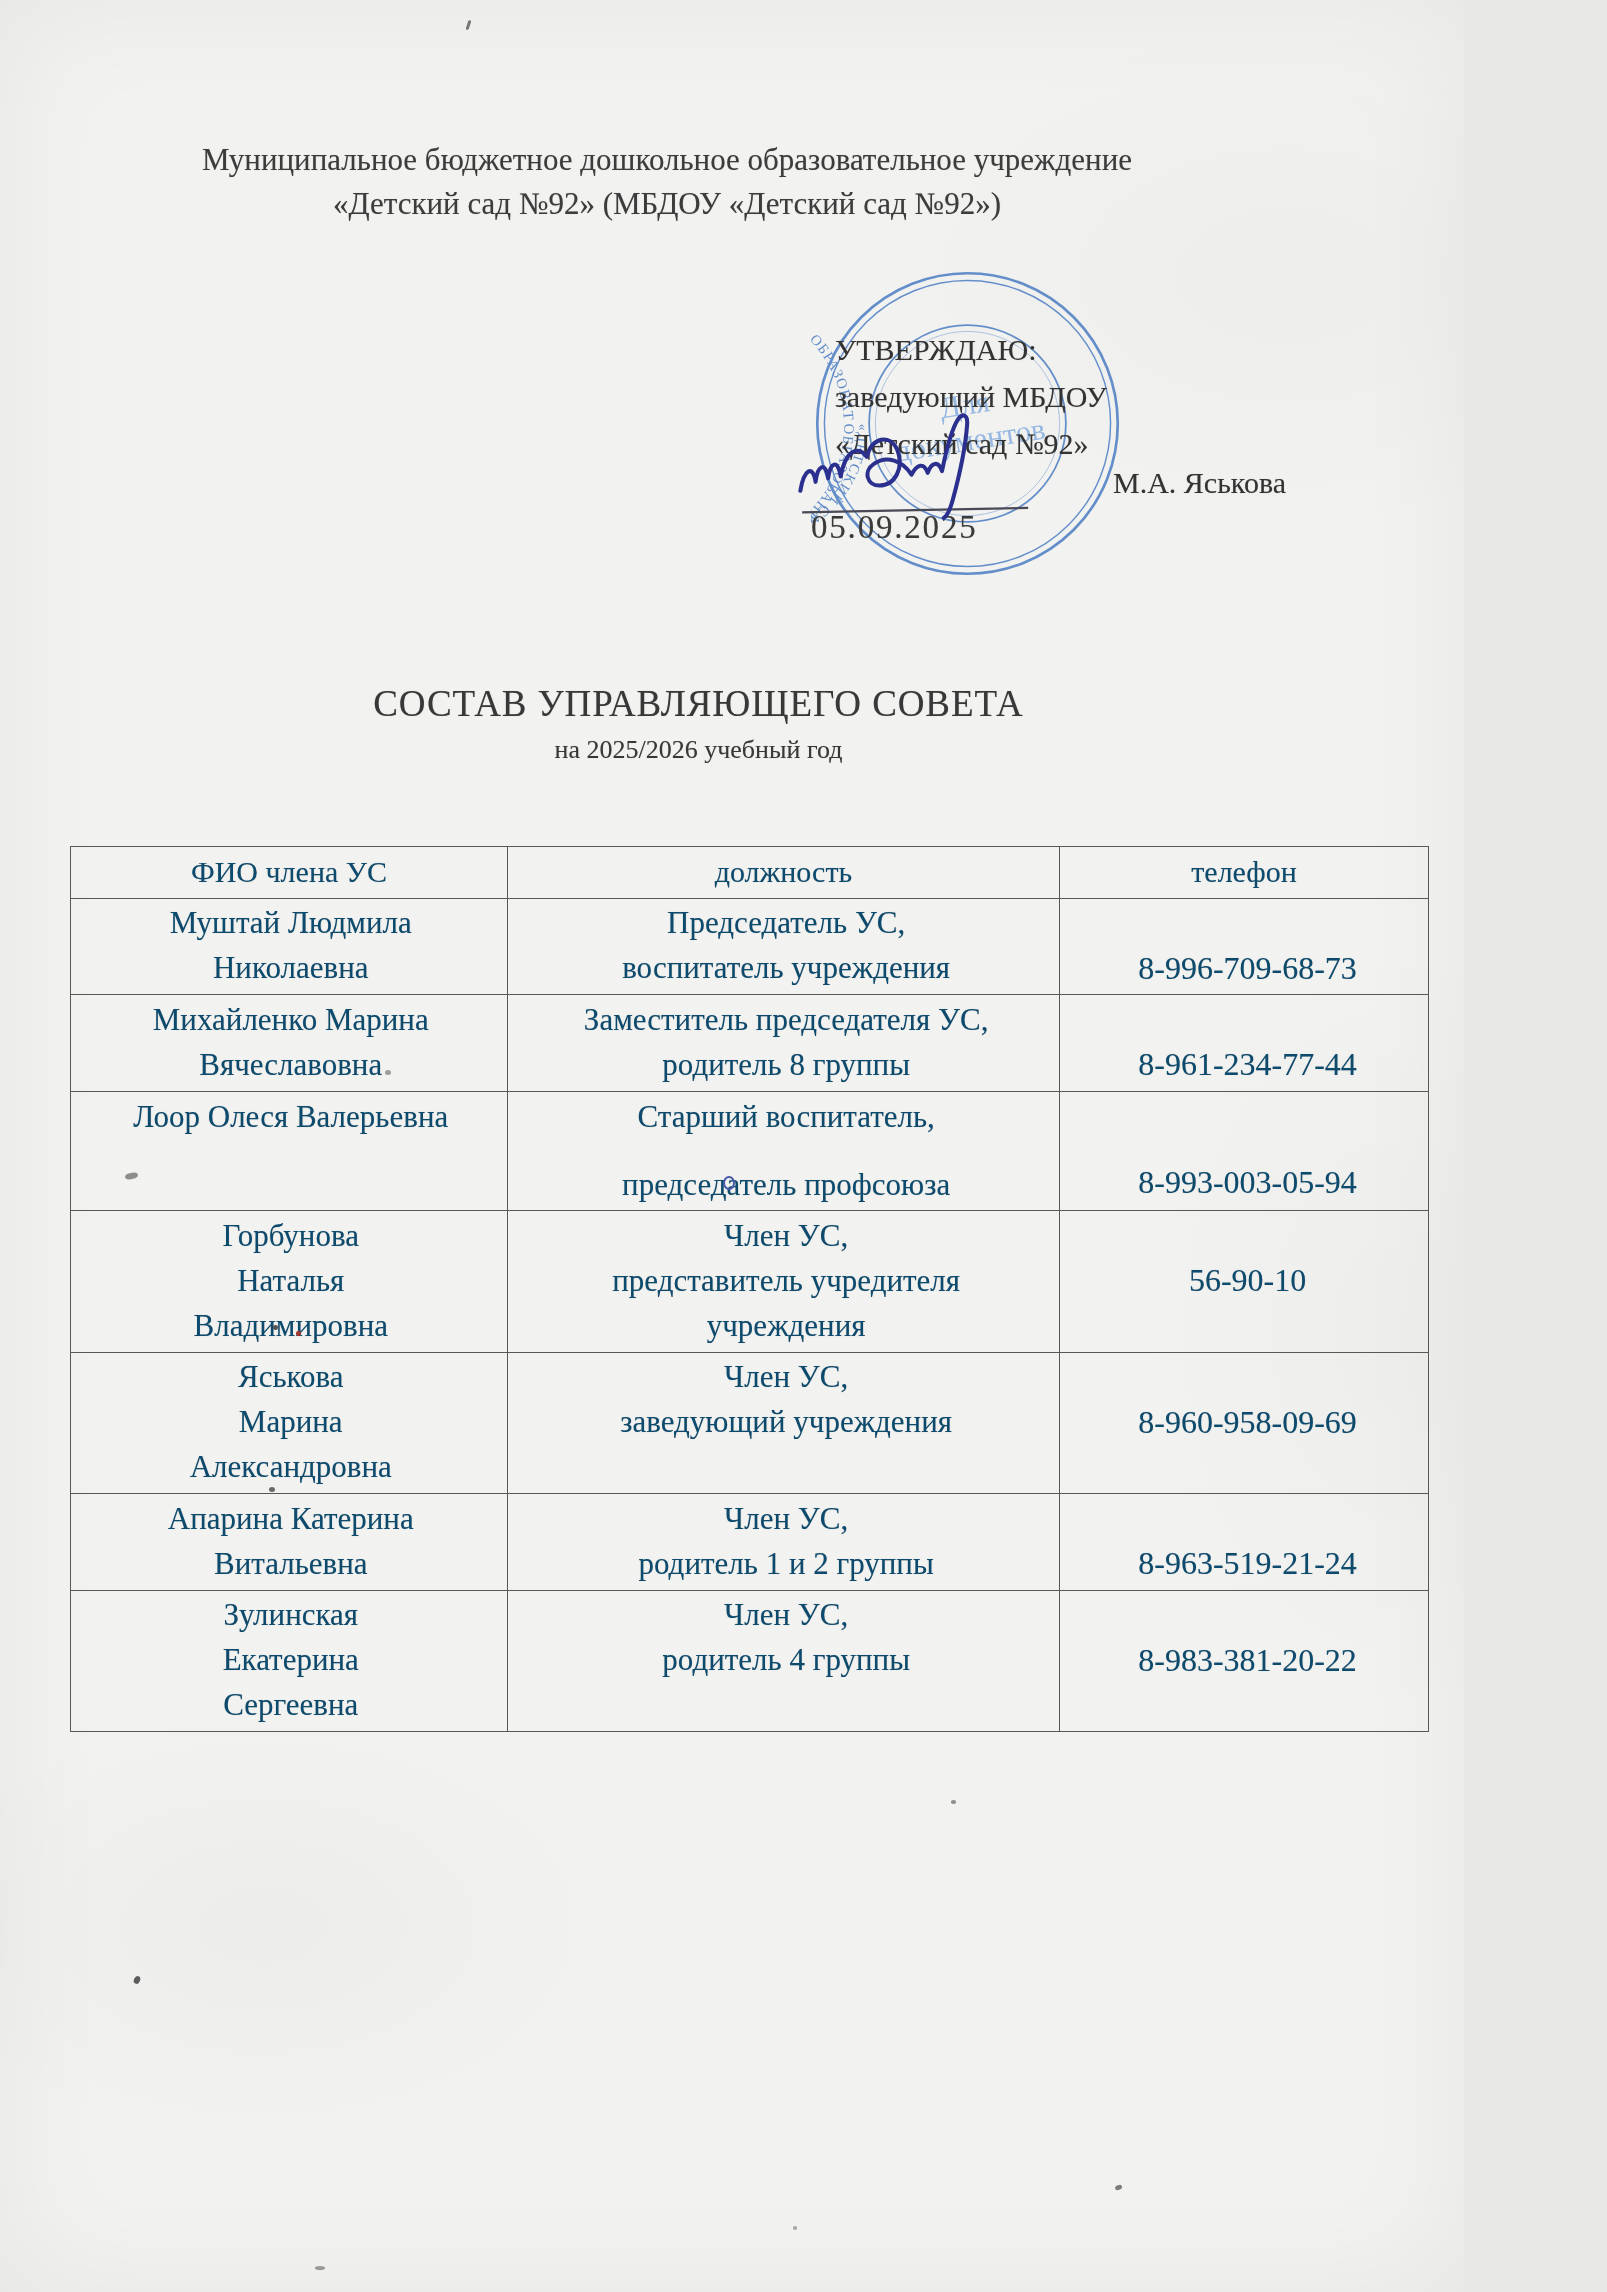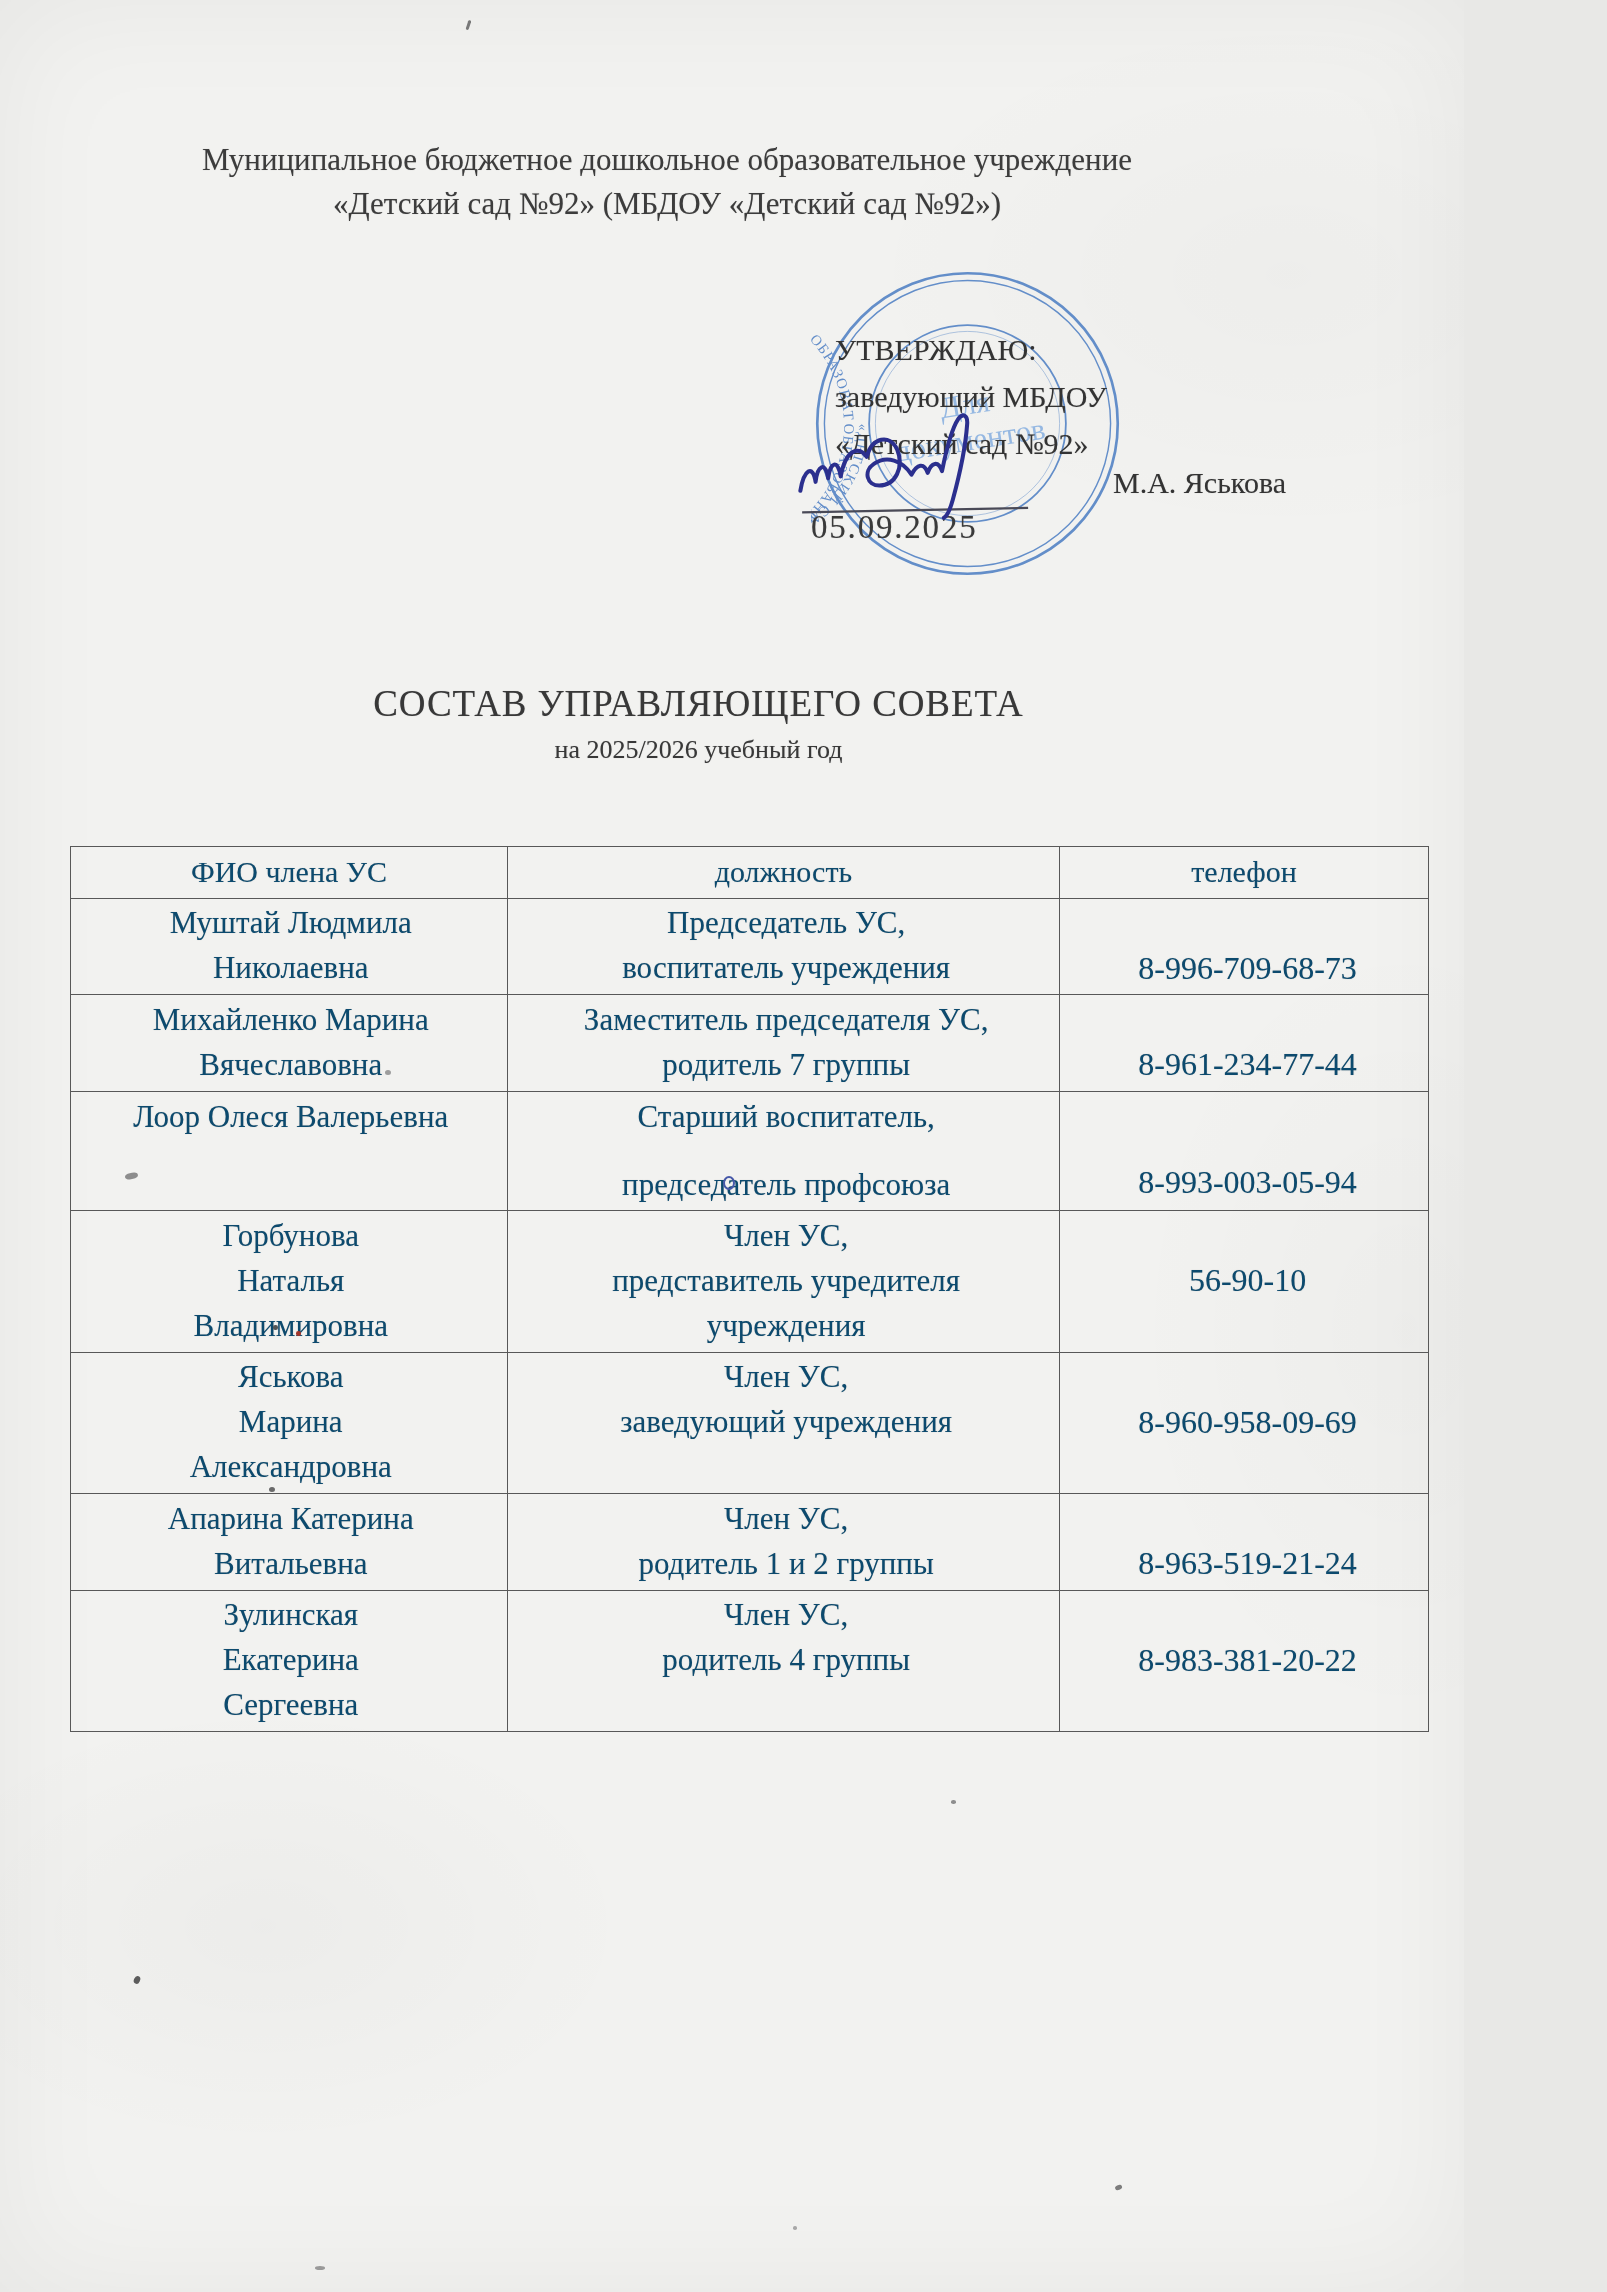--- a/index.html
+++ b/index.html
@@ -164,21 +164,21 @@
             <div>8-996-709-68-73</div>
           </td>
         </tr>
         <tr>
           <td class="cell-name">
             <div>Михайленко Марина</div>
             <div>Вячеславовна</div>
           </td>
           <td class="cell-pos">
             <div>Заместитель председателя УС,</div>
-            <div>родитель 7 группы</div>
+            <div>родитель 8 группы</div>
           </td>
           <td class="cell-phone">
             <div>8-961-234-77-44</div>
           </td>
         </tr>
         <tr>
           <td class="cell-name">
             <div>Лоор Олеся Валерьевна</div>
           </td>
           <td class="cell-pos">

